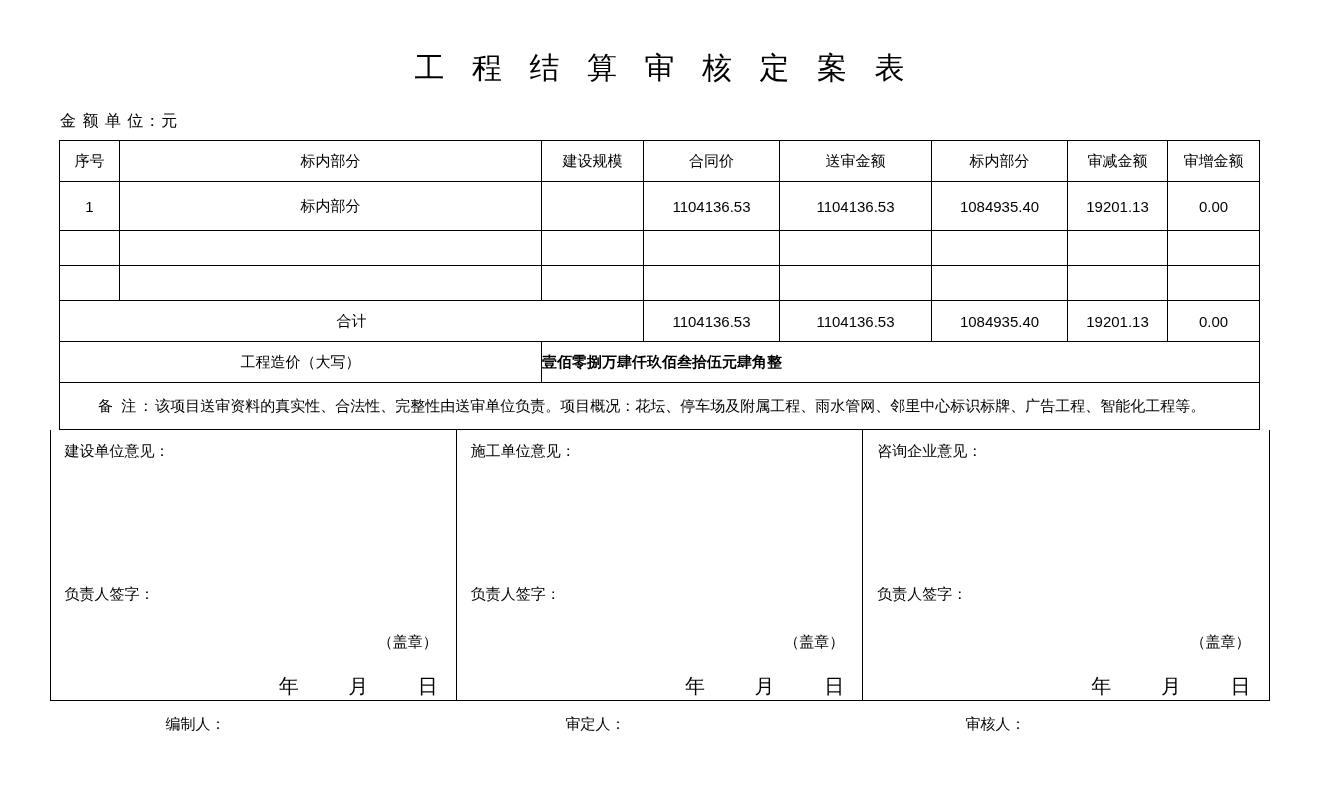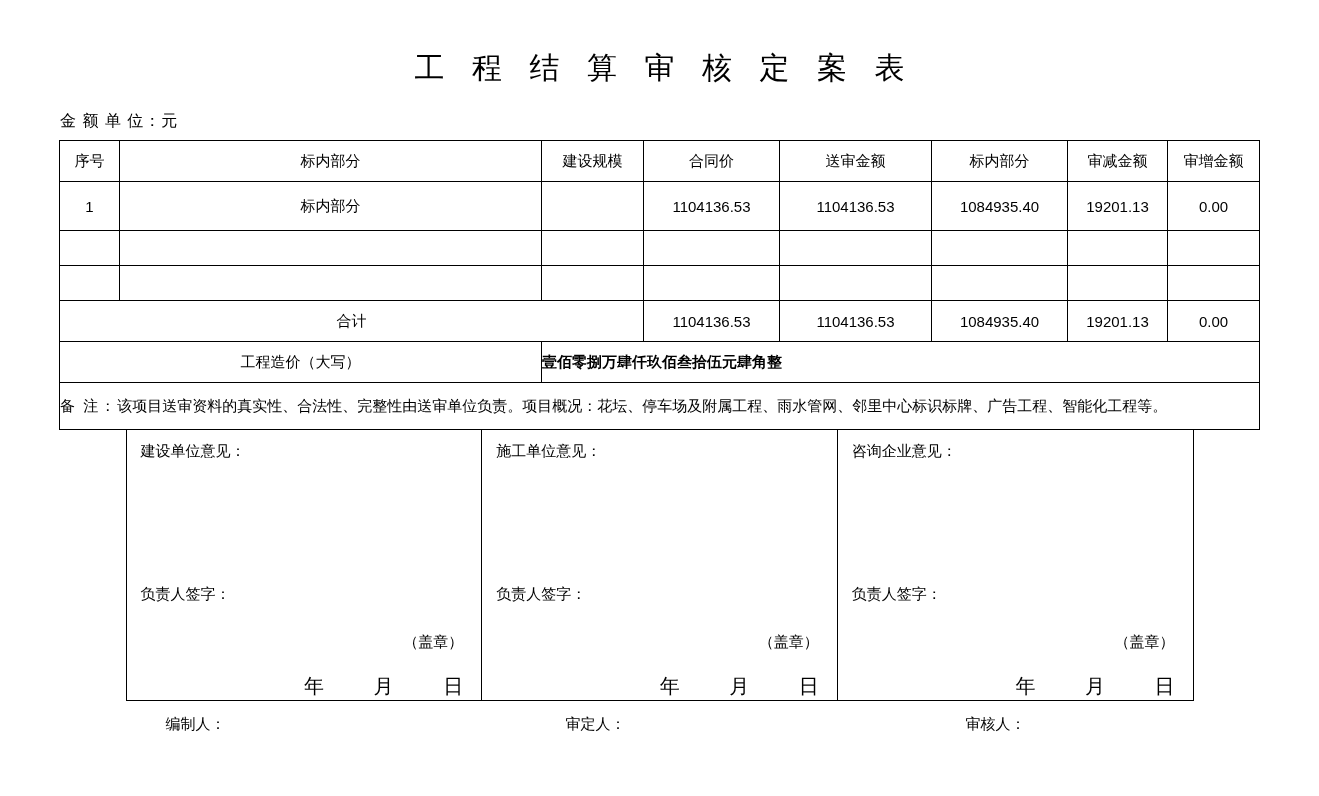--- a/index.html
+++ b/index.html
@@ -111,24 +111,25 @@
   }
   .remark-cell {
     text-align: left;
     padding: 5px 8px 6px 8px;
     font-size: 13.5px;
     line-height: 1.5;
     height: 46px;
   }
   .remark-cell .rk-label {
     letter-spacing: 2px;
+    margin-left: 38px;
   }
   .opinions {
     display: flex;
-    width: 1068px;
+    width: 1220px;
     margin: 0 auto;
     border: 1px solid #000;
     border-top: none;
     box-sizing: border-box;
   }
   .op-col {
     flex: 1 1 0;
     box-sizing: border-box;
     border-right: 1px solid #000;
     height: 270px;

